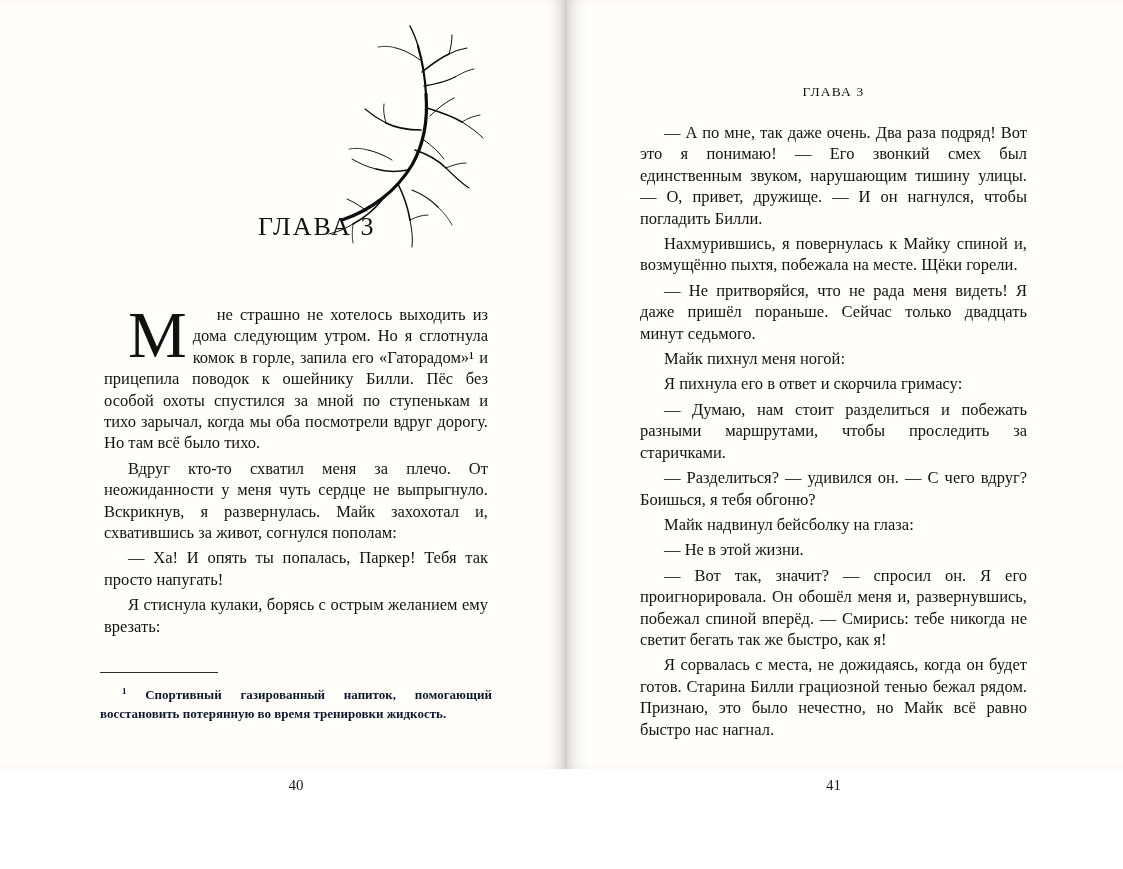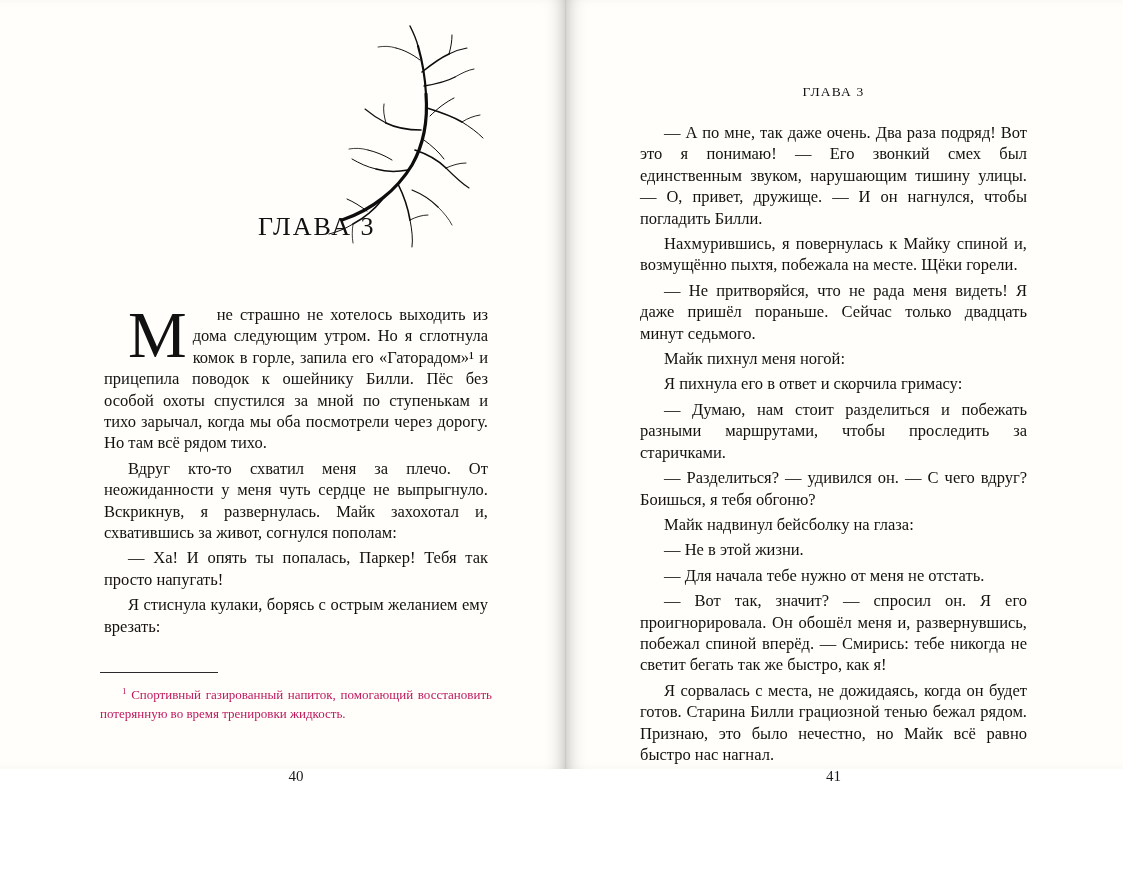--- a/index.html
+++ b/index.html
@@ -110,34 +110,36 @@
   .footnote-rule {
     width: 118px;
     height: 1px;
     background: #2b2b2b;
     margin-bottom: 9px;
   }
   .footnote {
     font-size: 13px;
     line-height: 18.4px;
     text-align: justify;
-    color: #be185d;
+    color: #0f172a;
     text-indent: 22px;
+    font-weight: bold;
   }
   .footnote sup {
     font-size: 9px;
     vertical-align: super;
   }
 
   .folio {
     position: absolute;
     width: 100%;
     text-align: center;
     font-size: 15px;
     color: #1a1a1a;
+    margin-top: 9px;
   }
   .folio-left { top: 768px; }
   .folio-right { top: 768px; }
 
   .running-head {
     position: absolute;
     top: 84px;
     width: 100%;
     text-align: center;
     font-size: 13.5px;
@@ -197,21 +199,21 @@
               <path d="M126 187 C132 193 137 199 140 205" stroke-width="0.8"></path>
               <path d="M80 140 C72 135 64 132 56 130" stroke-width="1"></path>
               <path d="M56 130 C49 128 43 128 37 129" stroke-width="0.8"></path>
             </g>
           </svg>
         </div>
         <div class="chapter-title">ГЛАВА 3</div>
       </div>
 
       <div class="body-text">
-        <p class="dropcap-para"><span class="dropcap">М</span><span>не страшно не хотелось выходить из дома следующим утром. Но я сглотнула комок в горле, запила его «Гаторадом»¹ и прицепила поводок к ошейнику Билли. Пёс без особой охоты спустился за мной по ступенькам и тихо зарычал, когда мы оба посмотрели через дорогу. Но там всё рядом тихо.</span></p>
+        <p class="dropcap-para"><span class="dropcap">М</span><span>не страшно не хотелось выходить из дома следующим утром. Но я сглотнула комок в горле, запила его «Гаторадом»¹ и прицепила поводок к ошейнику Билли. Пёс без особой охоты спустился за мной по ступенькам и тихо зарычал, когда мы оба посмотрели вдруг дорогу. Но там всё было тихо.</span></p>
         <p>Вдруг кто-то схватил меня за плечо. От неожиданности у меня чуть сердце не выпрыгнуло. Вскрикнув, я развернулась. Майк захохотал и, схватившись за живот, согнулся пополам:</p>
         <p>— Ха! И опять ты попалась, Паркер! Тебя так просто напугать!</p>
         <p>Я стиснула кулаки, борясь с острым желанием ему врезать:</p>
       </div>
 
       <div class="footnote-wrap">
         <div class="footnote-rule"></div>
         <div class="footnote"><sup>1</sup> <span>Спортивный газированный напиток, помогающий восстановить потерянную во время тренировки жидкость.</span></div>
       </div>
 
@@ -227,21 +229,20 @@
       <div class="body-text right-body">
         <p>— А по мне, так даже очень. Два раза подряд! Вот это я понимаю! — Его звонкий смех был единственным звуком, нарушающим тишину улицы. — О, привет, дружище. — И он нагнулся, чтобы погладить Билли.</p>
         <p>Нахмурившись, я повернулась к Майку спиной и, возмущённо пыхтя, побежала на месте. Щёки горели.</p>
         <p>— Не притворяйся, что не рада меня видеть! Я даже пришёл пораньше. Сейчас только двадцать минут седьмого.</p>
         <p>Майк пихнул меня ногой:</p>
         <p>Я пихнула его в ответ и скорчила гримасу:</p>
         <p>— Думаю, нам стоит разделиться и побежать разными маршрутами, чтобы проследить за старичками.</p>
         <p>— Разделиться? — удивился он. — С чего вдруг? Боишься, я тебя обгоню?</p>
         <p>Майк надвинул бейсболку на глаза:</p>
         <p>— Не в этой жизни.</p>
-        <p>— Для начала тебе нужно от меня не отстать.</p>
         <p>— Вот так, значит? — спросил он. Я его проигнорировала. Он обошёл меня и, развернувшись, побежал спиной вперёд. — Смирись: тебе никогда не светит бегать так же быстро, как я!</p>
         <p>Я сорвалась с места, не дожидаясь, когда он будет готов. Старина Билли грациозной тенью бежал рядом. Признаю, это было нечестно, но Майк всё равно быстро нас нагнал.</p>
       </div>
 
       <div class="folio folio-right">41</div>
     </div>
   </div>
 
 </div>
 

